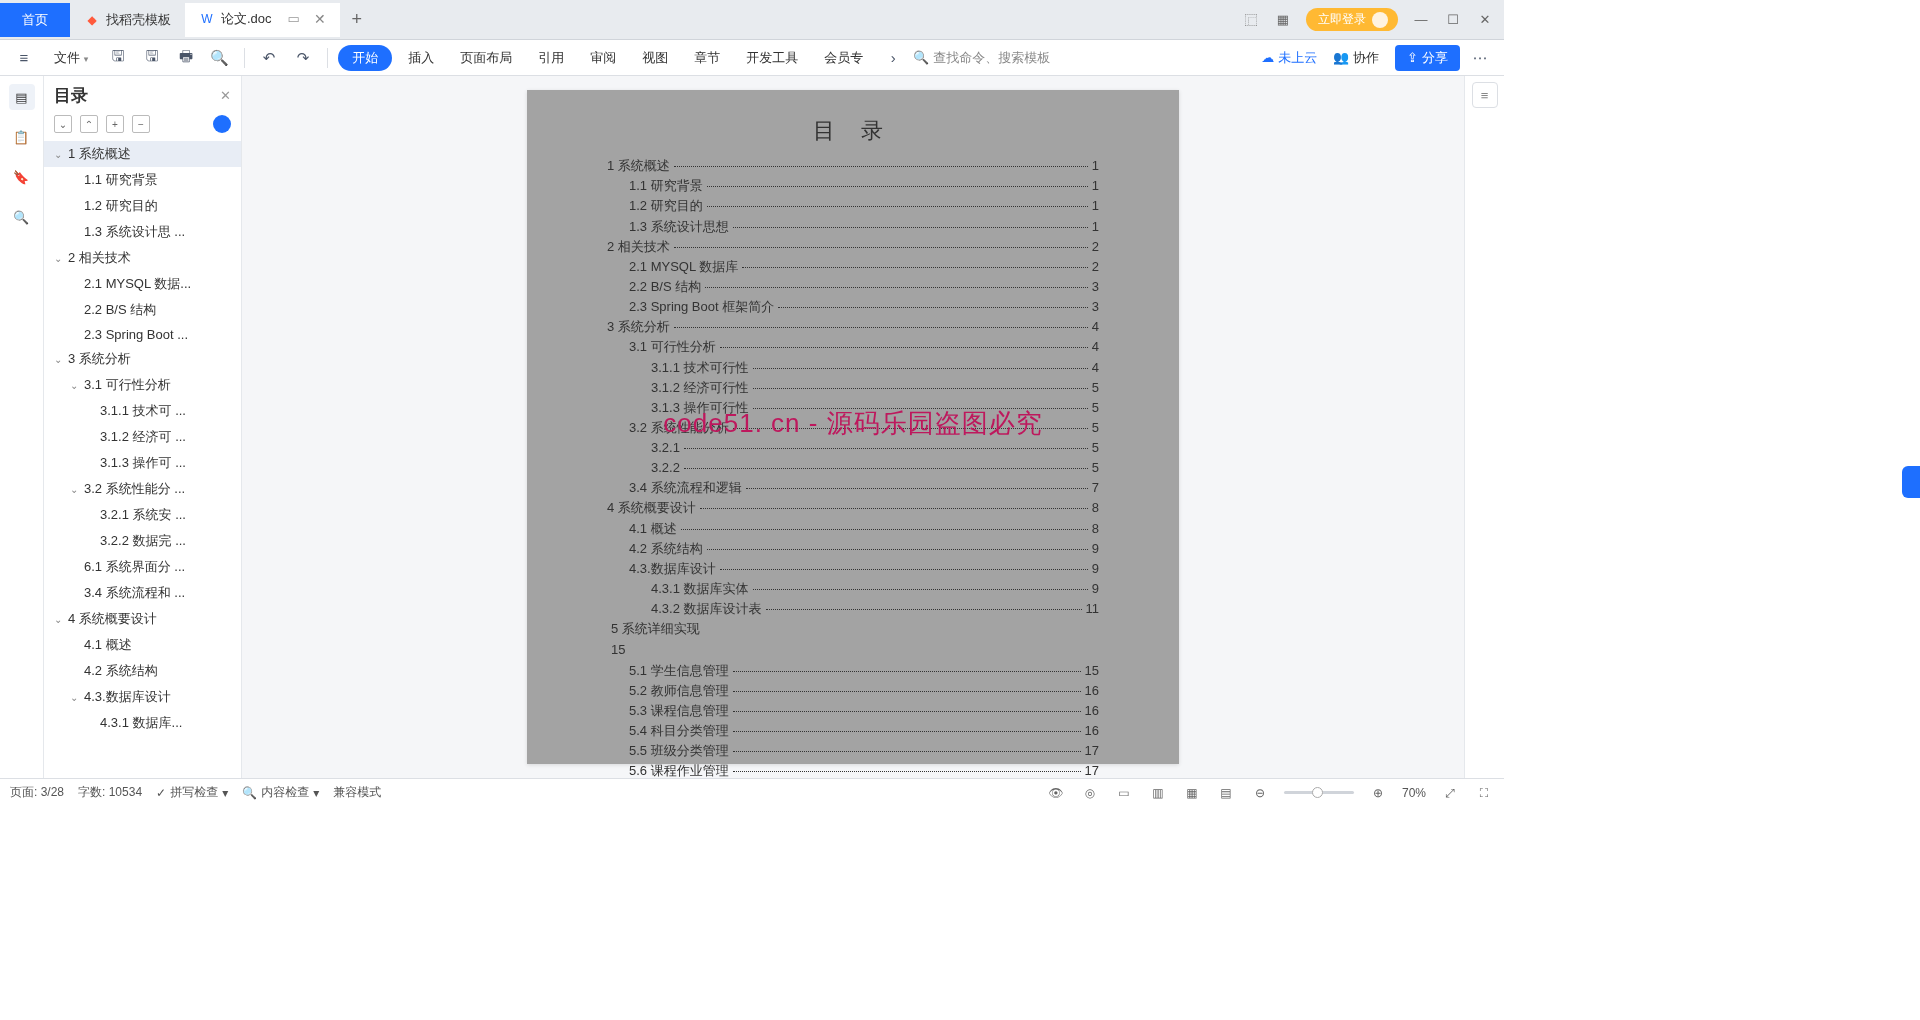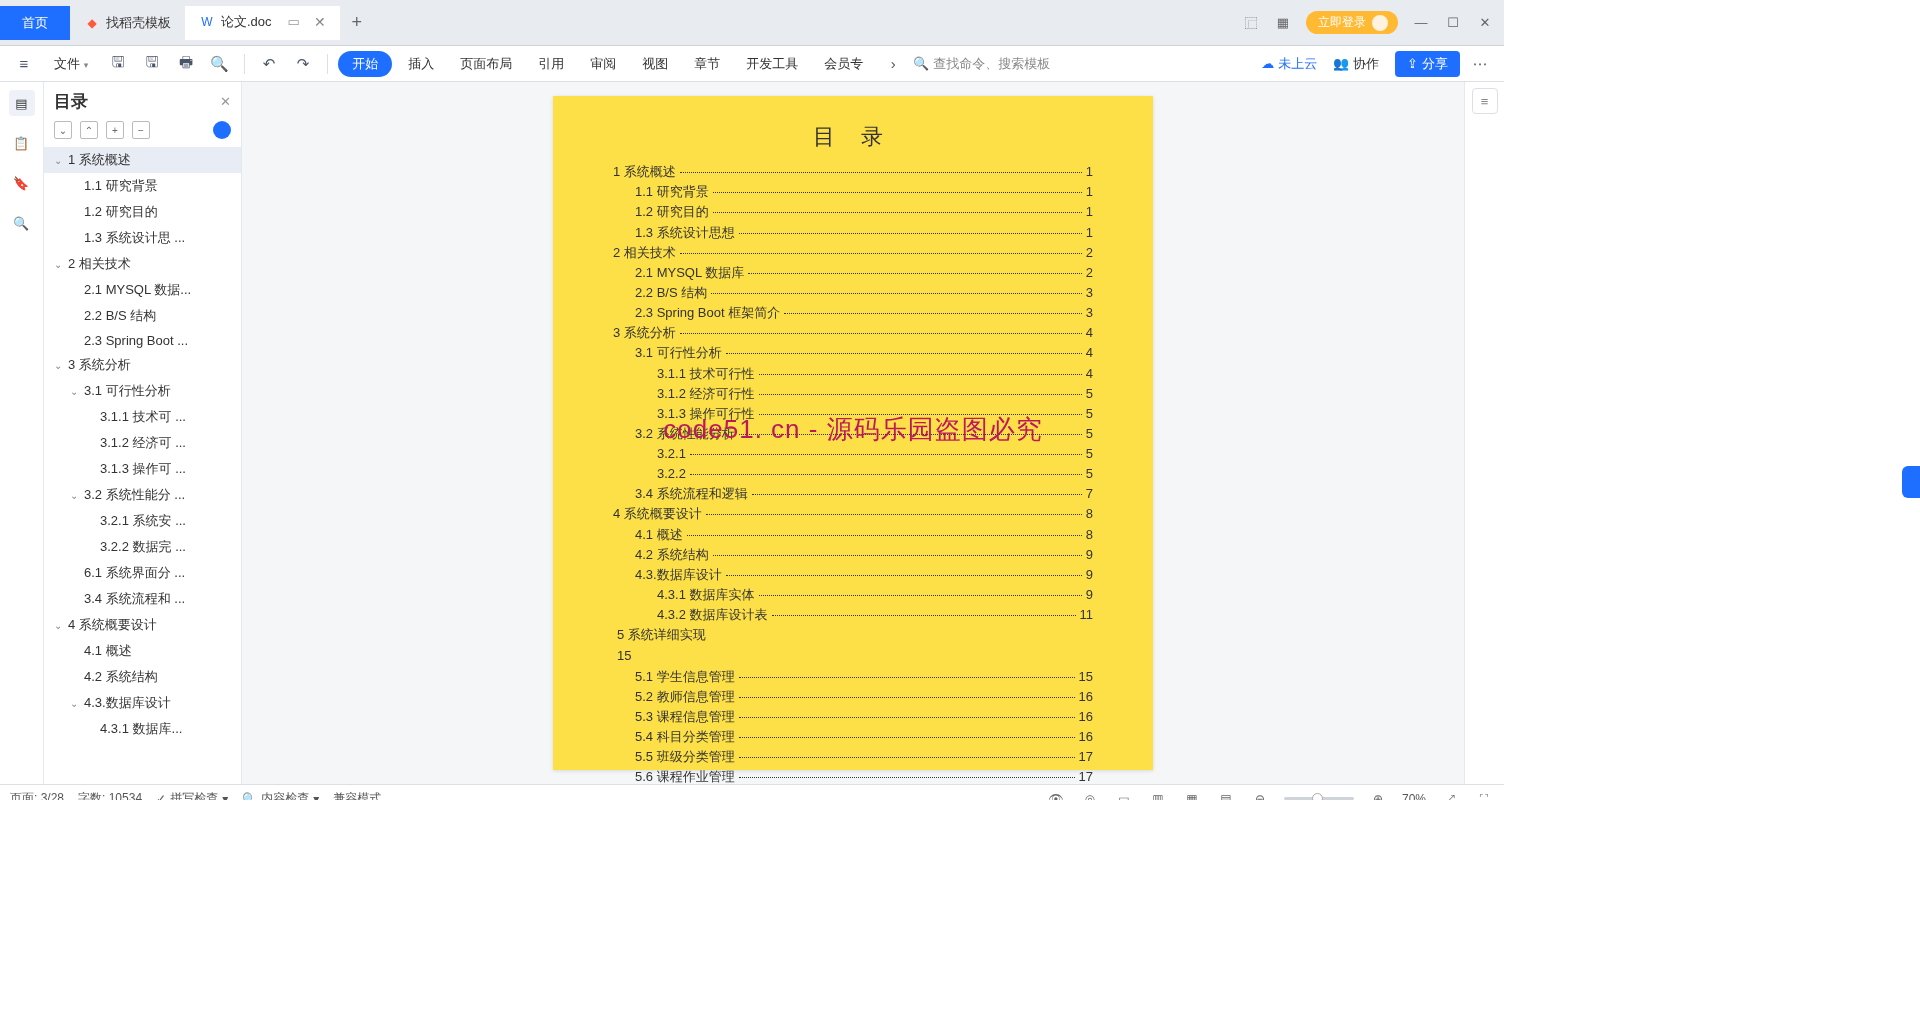--- a/index.html
+++ b/index.html
@@ -1,19 +1,19 @@
 <!DOCTYPE html>
 <html><head>
 <meta charset="utf-8">
 <style>
 * { margin:0; padding:0; box-sizing:border-box; font-family:"Microsoft YaHei",Arial,sans-serif; }
 body { width:1504px; height:800px; background:#fff; overflow:hidden; font-size:13px; color:#333; }
 
 
-.tabbar { height:46px; background:#e8ebef; display:flex; align-items:center; border-bottom:1px solid #d0d4da; }
+.tabbar { height:40px; background:#e8ebef; display:flex; align-items:center; border-bottom:1px solid #d0d4da; }
 .tab { height:34px; display:flex; align-items:center; padding:0 14px; gap:6px; cursor:pointer; position:relative; }
 .tab.home { background:#1e6fff; color:#fff; font-size:13px; padding:0 22px; }
 .tab.file { background:#fff; border-bottom:2px solid #fff; }
 .tab.file.active { background:#fff; }
 .tab .ico { width:16px; height:16px; display:inline-flex; align-items:center; justify-content:center; font-size:12px; }
 .tab .ico.red { color:#ff5a3c; }
 .tab .ico.blue { color:#1e6fff; }
 .tab .close { margin-left:8px; color:#888; font-size:14px; }
 .tab .mini { margin-left:10px; color:#999; }
 .tab.plus { padding:0 12px; color:#666; font-size:18px; }
@@ -46,21 +46,21 @@
 .navtools { padding:4px 10px 6px; display:flex; align-items:center; gap:8px; }
 .navtools .sq { width:18px; height:18px; border:1px solid #bbb; border-radius:2px; display:flex; align-items:center; justify-content:center; font-size:10px; color:#666; cursor:pointer; }
 .navtools .bubble { margin-left:auto; width:18px; height:18px; border-radius:50%; background:#1e6fff; }
 .navlist { flex:1; overflow:auto; font-size:13px; padding:2px 0; }
 .navlist .row { padding:4px 8px 4px 10px; display:flex; align-items:center; gap:4px; cursor:pointer; white-space:nowrap; overflow:hidden; text-overflow:ellipsis; }
 .navlist .row.sel { background:#e8edf5; }
 .navlist .chev { color:#888; font-size:10px; width:10px; display:inline-block; }
 .navlist .lbl { overflow:hidden; text-overflow:ellipsis; }
 
 .docarea { flex:1; background:#f5f6f8; overflow:auto; position:relative; display:flex; justify-content:center; padding:14px 0; }
-.page { width:600px; background:#fde047; box-shadow:0 1px 4px rgba(0,0,0,.12); padding:24px 60px; font-family:SimSun,serif; font-size:13px; line-height:1.55; }
+.page { width:652px; background:#a3a3a3; box-shadow:0 1px 4px rgba(0,0,0,.12); padding:24px 80px; font-family:SimSun,serif; font-size:13px; line-height:1.55; }
 .page .ptitle { text-align:center; font-size:22px; letter-spacing:10px; margin-bottom:8px; font-weight:500; }
 .tocline { display:flex; align-items:baseline; }
 .tocline .t { white-space:nowrap; }
 .tocline .dots { flex:1; border-bottom:1.5px dotted #333; margin:0 4px; position:relative; top:-3px; }
 .tocline .pg { white-space:nowrap; }
 .watermark { position:absolute; top:330px; left:50%; transform:translateX(-50%); color:#be185d; font-size:26px; font-weight:500; letter-spacing:1px; pointer-events:none; }
 
 .rcol { width:40px; border-left:1px solid #e5e8ec; display:flex; flex-direction:column; align-items:center; padding-top:6px; }
 .rcol .rb { width:26px; height:26px; border:1px solid #dcdfe4; border-radius:4px; margin-bottom:8px; display:flex; align-items:center; justify-content:center; color:#888; cursor:pointer; font-size:13px; }
 .bluetab { position:absolute; right:0; top:466px; width:18px; height:32px; background:#1e6fff; border-radius:6px 0 0 6px; }

